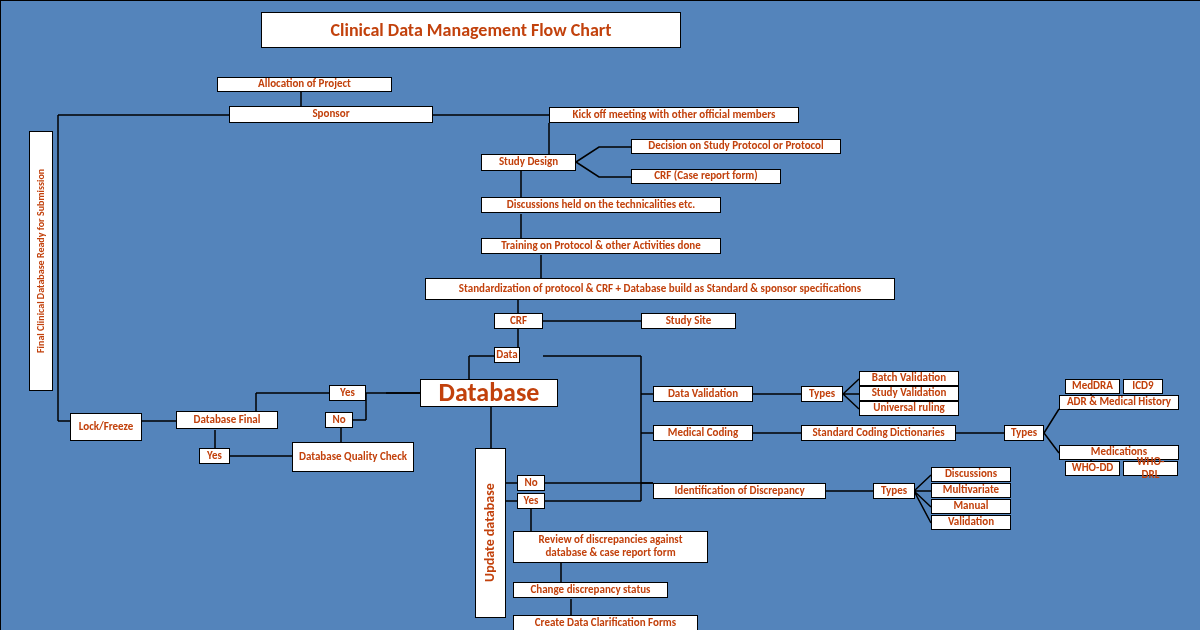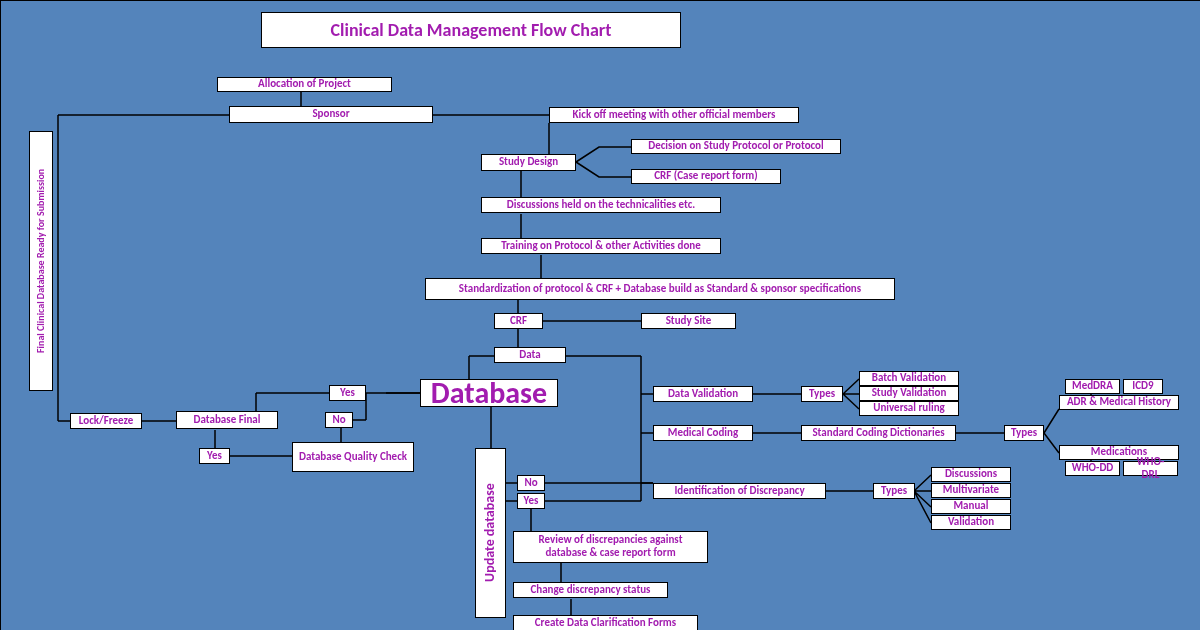--- a/index.html
+++ b/index.html
@@ -1,24 +1,24 @@
 <!DOCTYPE html>
 <html><head>
 <meta charset="utf-8">
 <style>
 html,body{margin:0;padding:0;}
 body{background:#fff;font-family:Calibri,Arial,sans-serif;}
 #stage{position:relative;width:1200px;height:630px;overflow:hidden;
        background:#5484bb;border:1px solid #000;}
 .box{position:absolute;background:#fff;border:1.5px solid #000;
      display:flex;align-items:center;justify-content:center;
-     font-size:11px;font-weight:600;color:#a21caf;text-align:center;
+     font-size:11px;font-weight:600;color:#c2410c;text-align:center;
      line-height:1.15;padding:1px 4px;box-sizing:border-box;}
 .title{font-size:18px;font-weight:700;}
-.big{font-size:30px;font-weight:700;}
+.big{font-size:26px;font-weight:700;}
 .v{writing-mode:vertical-rl;transform:rotate(180deg);
    justify-content:center;}
 svg{position:absolute;left:0;top:0;width:1200px;height:630px;}
 svg line,svg path{stroke:#000;stroke-width:1.5;fill:none;}
 </style>
 </head>
 <body>
 
 <div id="stage">
 
@@ -128,21 +128,21 @@
 <div class="box" style="left:480px;top:196px;width:240px;height:16px;">Discussions held on the technicalities etc.</div>
 
 <div class="box" style="left:480px;top:237px;width:240px;height:16px;">Training on Protocol &amp; other Activities done</div>
 
 <div class="box" style="left:424px;top:277px;width:470px;height:22px;">Standardization of protocol &amp; CRF + Database build as Standard &amp; sponsor specifications</div>
 
 <div class="box" style="left:493px;top:312px;width:49px;height:16px;">CRF</div>
 
 <div class="box" style="left:640px;top:312px;width:95px;height:16px;">Study Site</div>
 
-<div class="box" style="left:493px;top:346px;width:72px;height:16px;">Data</div>
+<div class="box" style="left:493px;top:346px;width:26px;height:16px;">Data</div>
 
 <div class="box big" style="left:419px;top:378px;width:138px;height:28px;">Database</div>
 
 <div class="box v" style="left:474px;top:447px;width:31px;height:170px;font-size:14px;font-weight:700;">Update database</div>
 
 <div class="box" style="left:652px;top:385px;width:100px;height:16px;">Data Validation</div>
 
 <div class="box" style="left:800px;top:385px;width:42px;height:16px;">Types</div>
 
 <div class="box" style="left:858px;top:370px;width:100px;height:15px;text-align:right;">Batch Validation</div>
@@ -183,17 +183,17 @@
 
 <div class="box" style="left:328px;top:384px;width:37px;height:16px;">Yes</div>
 <div class="box" style="left:324px;top:411px;width:28px;height:16px;">No</div>
 
 <div class="box" style="left:291px;top:441px;width:122px;height:30px;">Database Quality Check</div>
 
 <div class="box" style="left:198px;top:447px;width:31px;height:16px;">Yes</div>
 
 <div class="box" style="left:175px;top:410px;width:102px;height:18px;">Database Final</div>
 
-<div class="box" style="left:69px;top:412px;width:72px;height:16px;">Lock/Freeze</div>
+<div class="box" style="left:69px;top:412px;width:72px;height:28px;">Lock/Freeze</div>
 
 <div class="box v" style="left:28px;top:130px;width:24px;height:260px;font-size:10px;">Final Clinical Database Ready for Submission</div>
 
 </div>
 
 </body></html>

